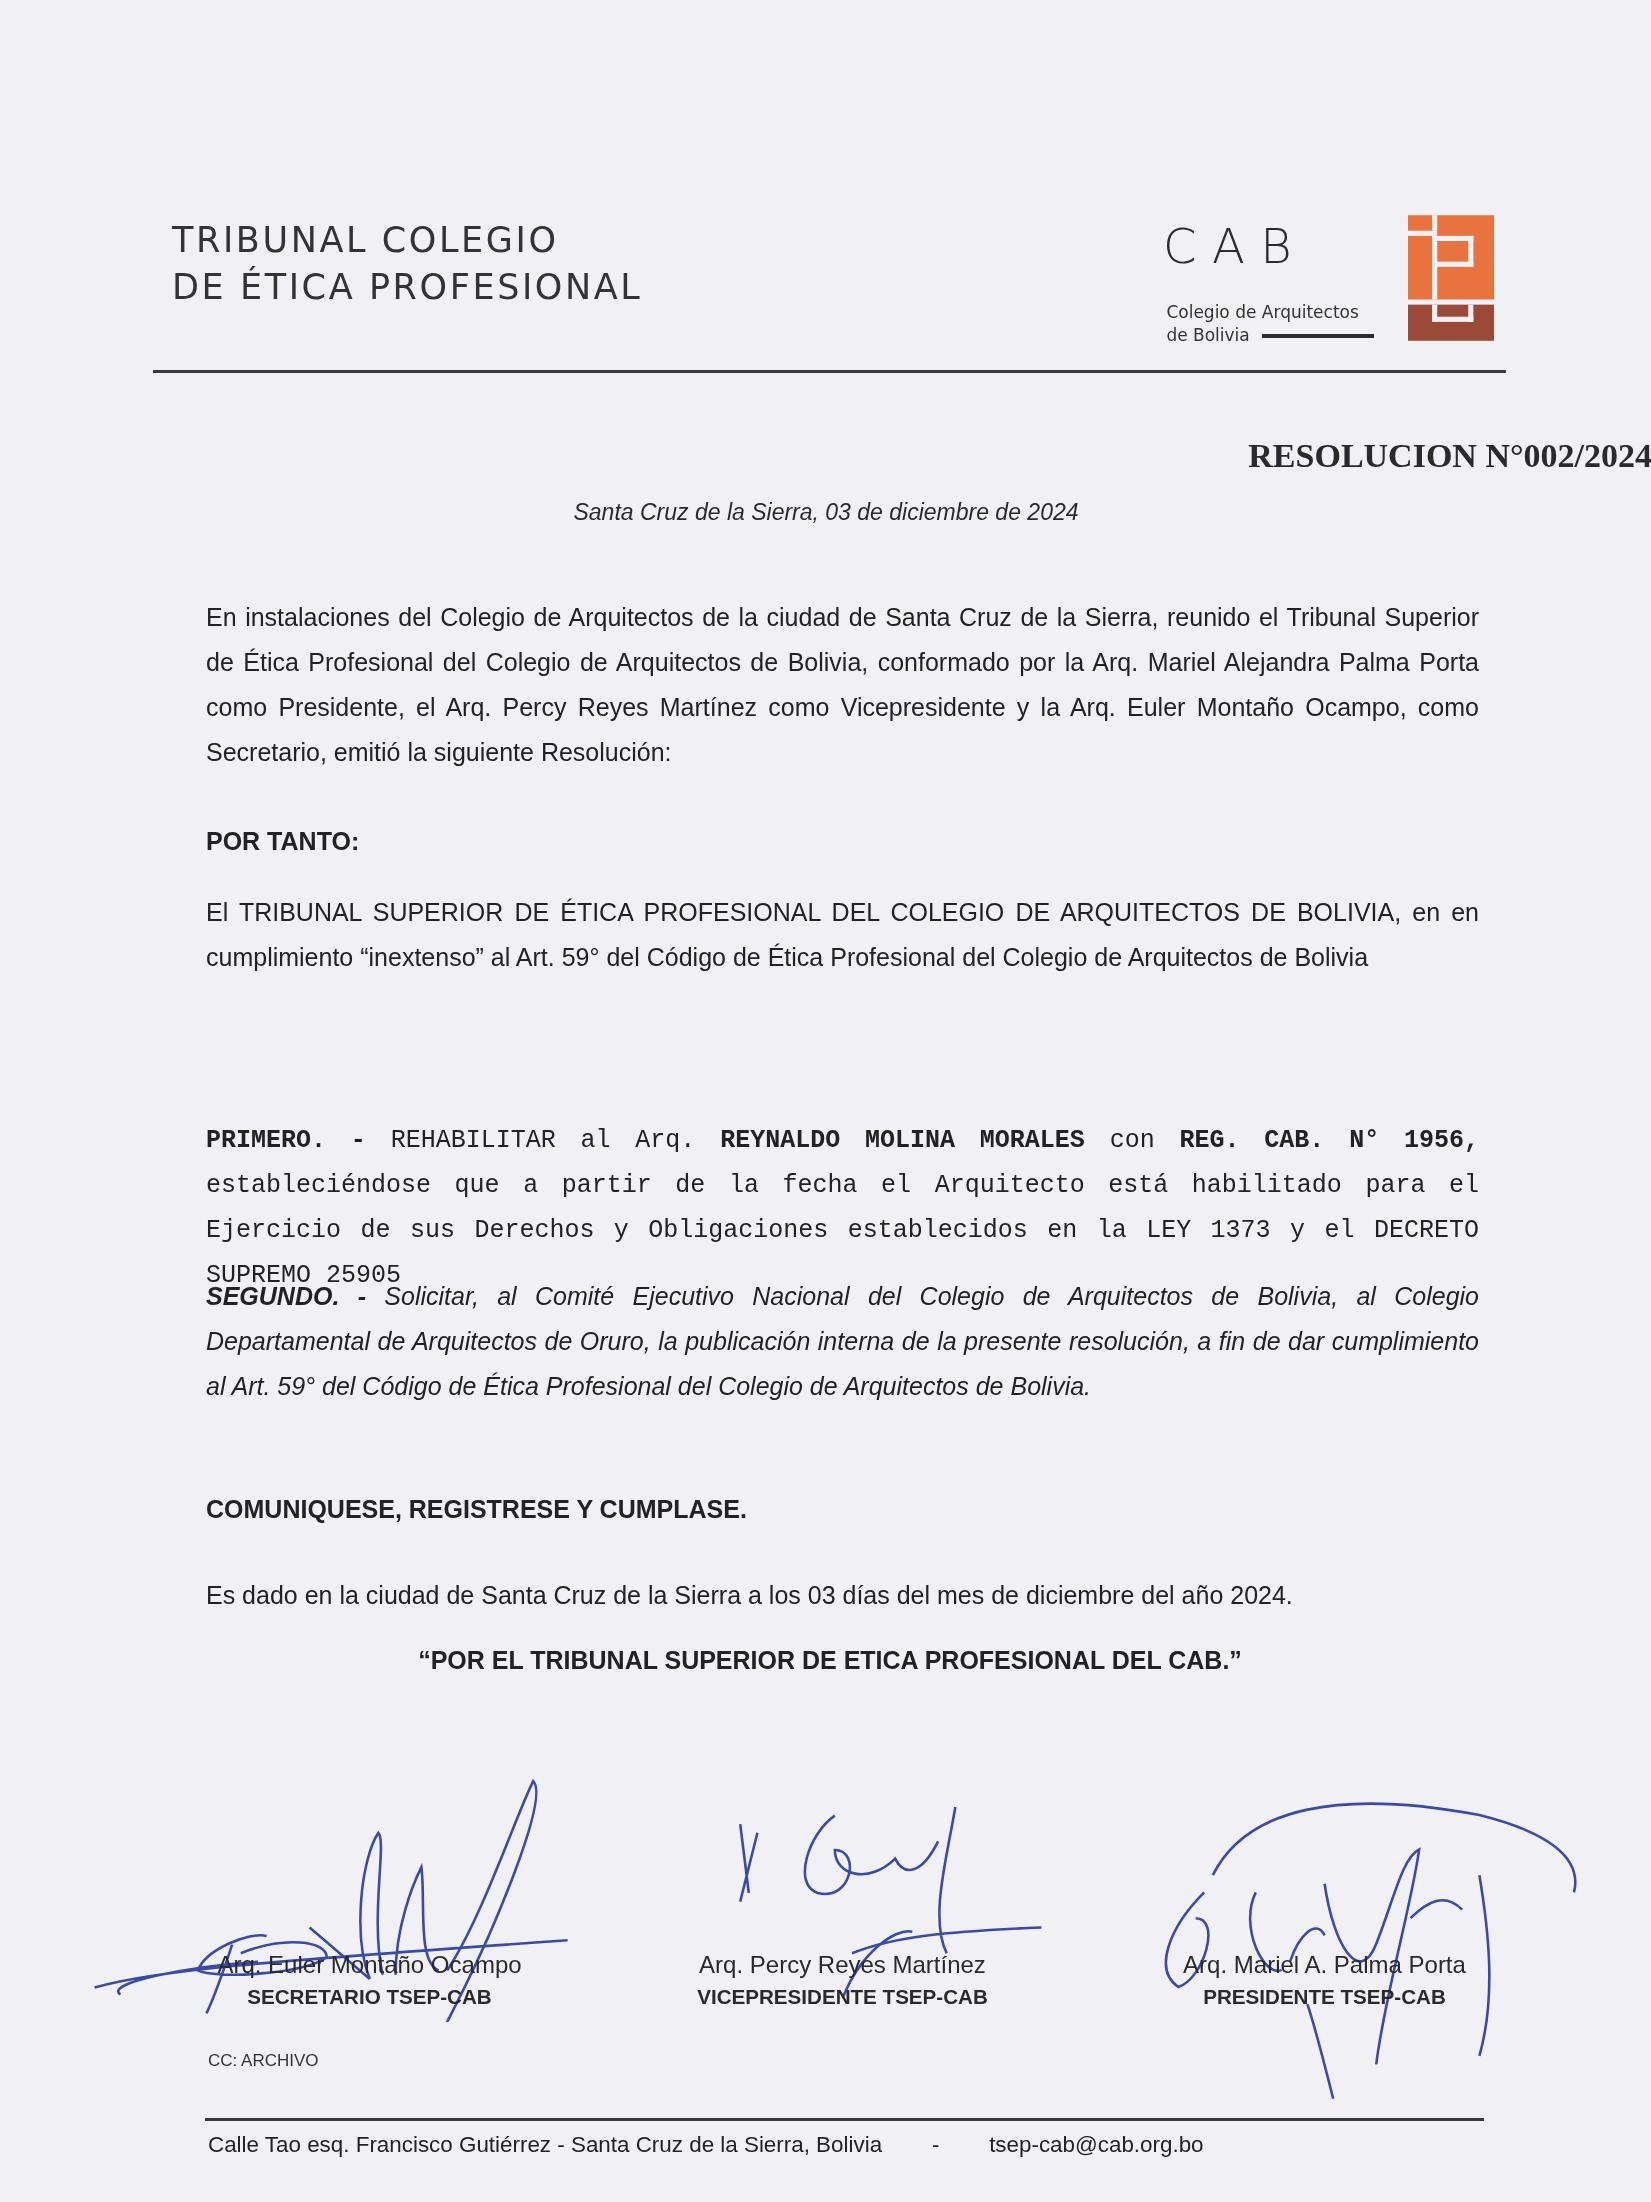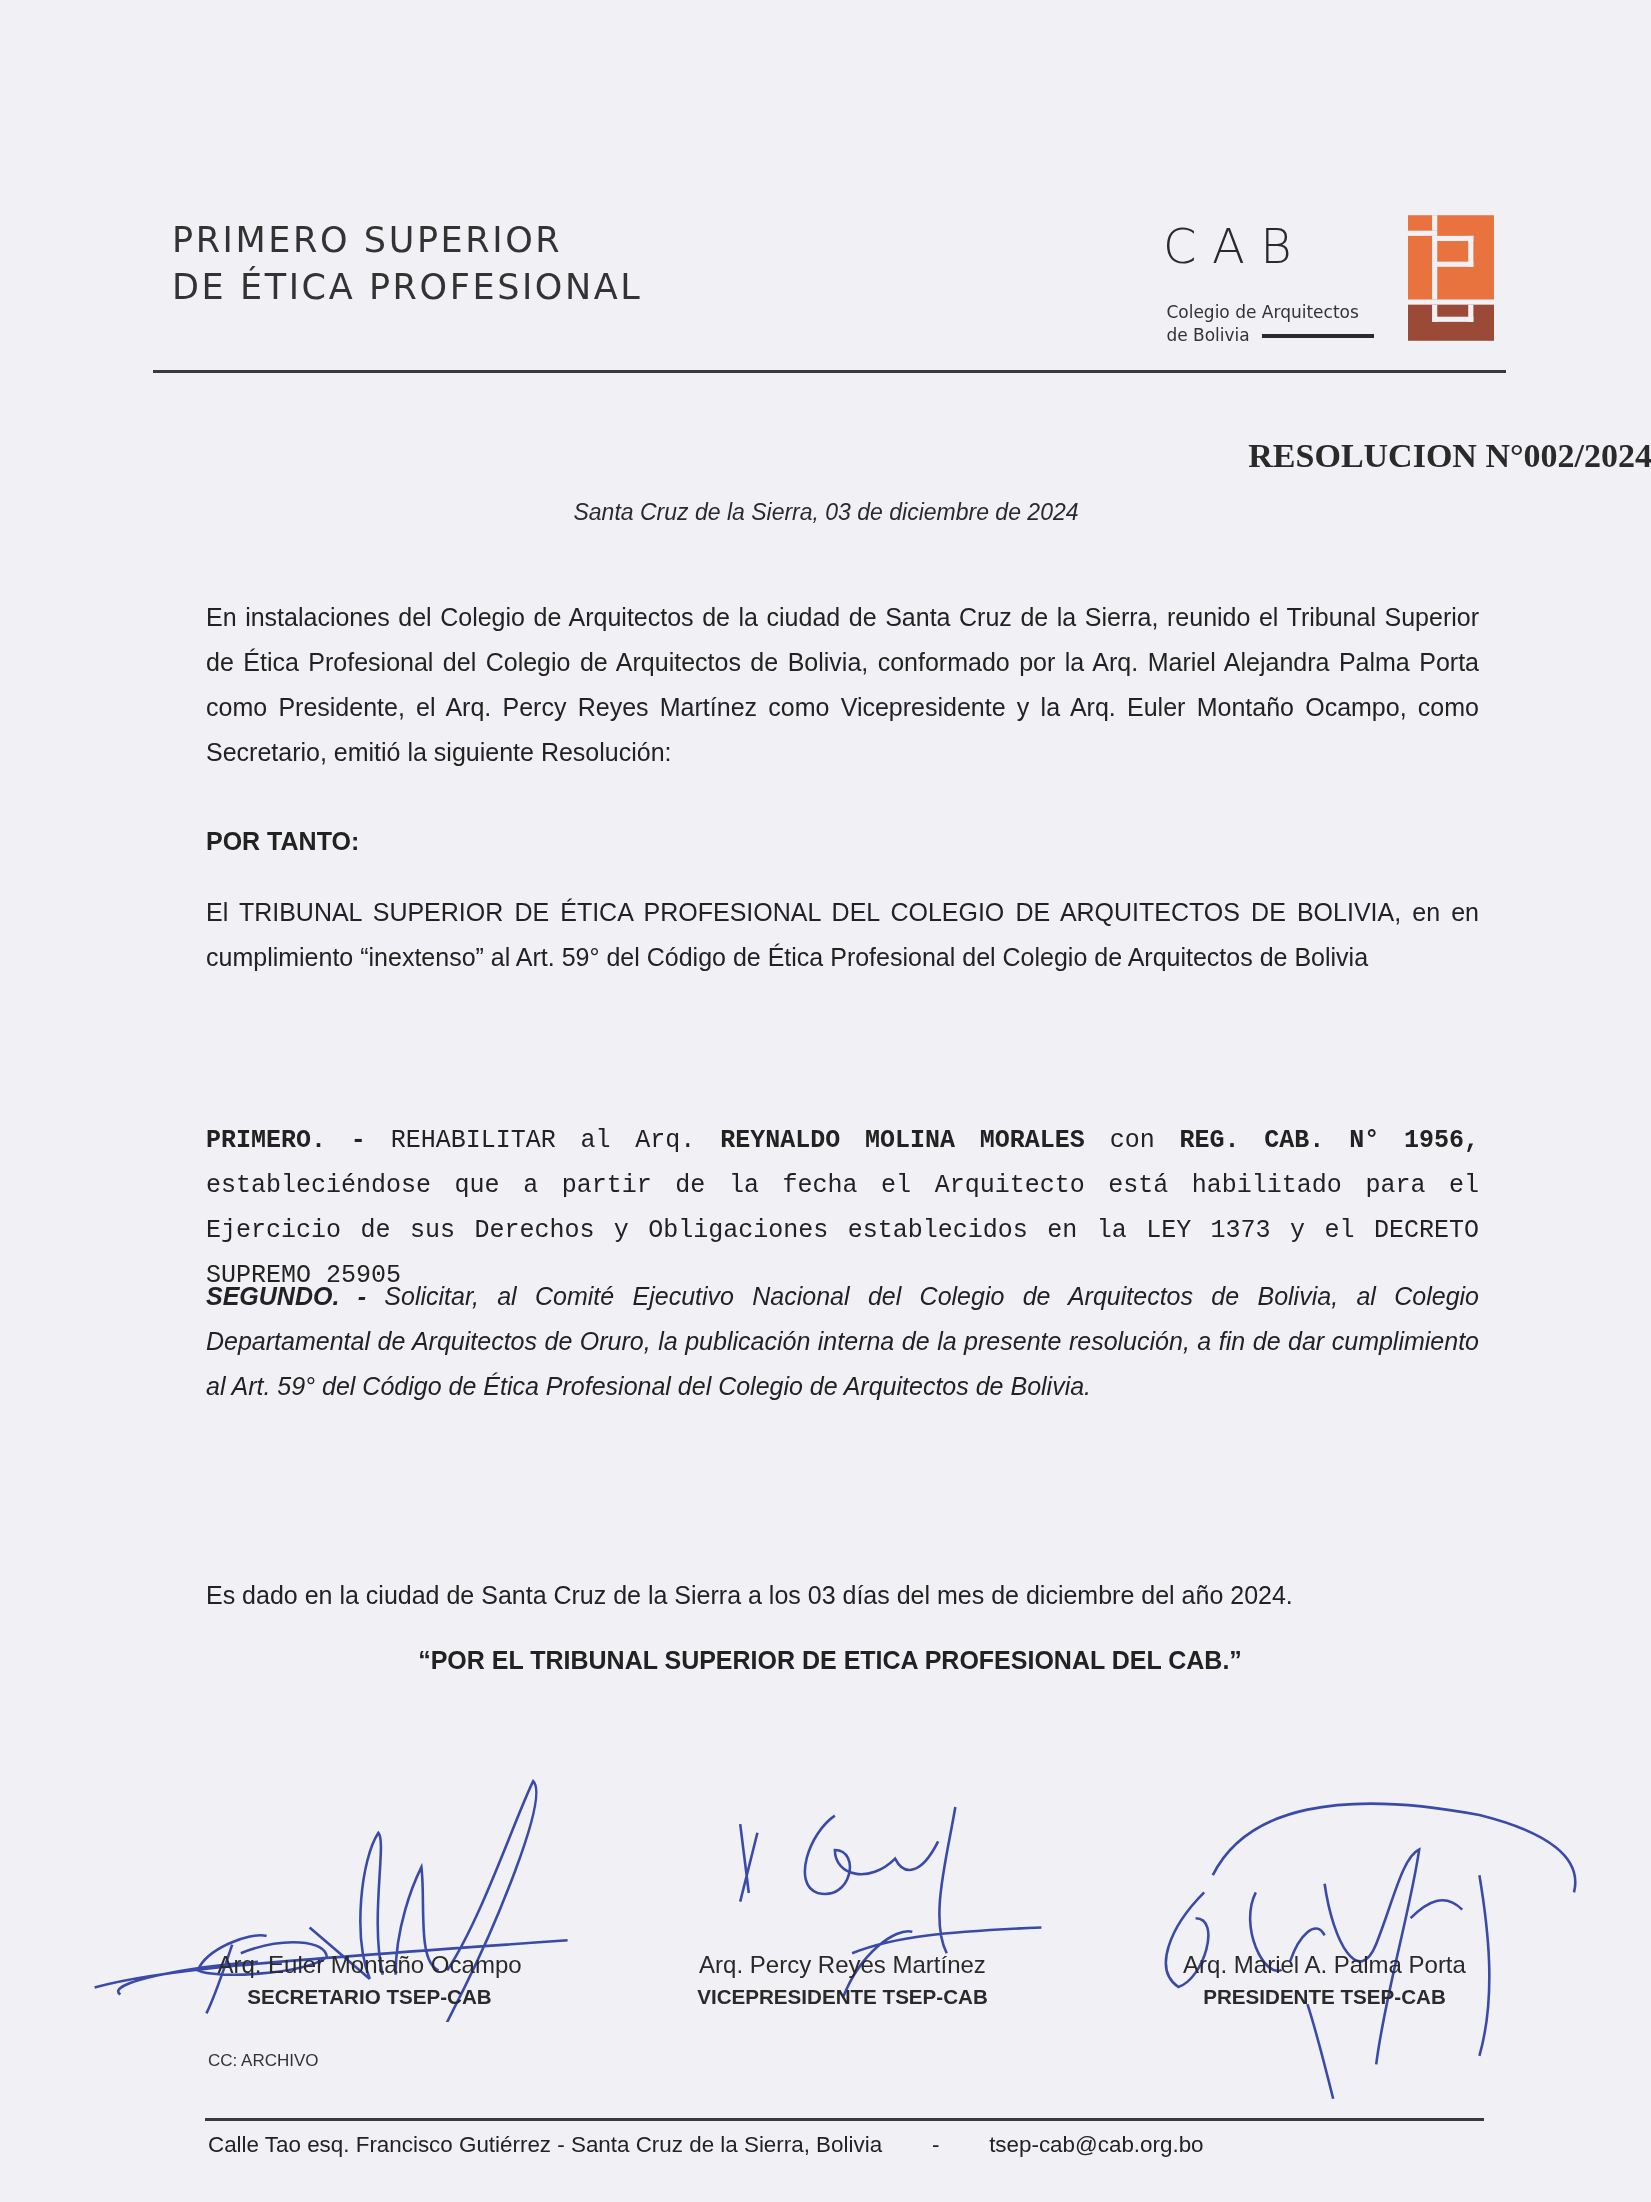--- a/index.html
+++ b/index.html
@@ -61,21 +61,21 @@
   .cc { position: absolute; left: 208px; top: 2051px; font-size: 17px; color: #333; }
 
   .signature { position: absolute; pointer-events: none; }
 </style>
 </head>
 <body>
 
 <div class="page">
 
   <div class="hdr-title">
-    <div>PRIMERO SUPERIOR</div>
+    <div>TRIBUNAL COLEGIO</div>
     <div>DE ÉTICA PROFESIONAL</div>
   </div>
 
   <div class="logo">
     <div class="logo-cab">CAB</div>
     <div class="logo-sub">
       <div>Colegio de Arquitectos</div>
       <div><span>de Bolivia</span><span class="bar"></span></div>
     </div>
     <svg class="logo-mark" viewBox="0 0 100 146">
@@ -107,20 +107,21 @@
 
 
   <div class="body-text" style="top:1118px;font-family:Liberation Mono, monospace;">
     <span class="b">PRIMERO. -</span><span> REHABILITAR al Arq. </span><span class="b">REYNALDO MOLINA MORALES</span><span> con </span><span class="b">REG. CAB. N° 1956,</span><span> estableciéndose que a partir de la fecha el Arquitecto está habilitado para el Ejercicio de sus Derechos y Obligaciones establecidos en la LEY 1373 y el DECRETO SUPREMO 25905</span>
   </div>
 
   <div class="body-text" style="top:1274px;font-style:italic;">
     <span class="b">SEGUNDO. -</span><span> Solicitar, al Comité Ejecutivo Nacional del Colegio de Arquitectos de Bolivia, al Colegio Departamental de Arquitectos de Oruro, la publicación interna de la presente resolución, a fin de dar cumplimiento al Art. 59° del Código de Ética Profesional del Colegio de Arquitectos de Bolivia.</span>
   </div>
 
+  <div class="body-text b" style="top:1487px;">COMUNIQUESE, REGISTRESE Y CUMPLASE.</div>
   <div class="body-text" style="top:1573px;">Es dado en la ciudad de Santa Cruz de la Sierra a los 03 días del mes de diciembre del año 2024.</div>
   <div class="body-text b center" style="top:1638px; left:206px; width:1248px;">“POR EL TRIBUNAL SUPERIOR DE ETICA PROFESIONAL DEL CAB.”</div>
 
   <svg class="signature" style="left:86px; top:1764px;" width="516" height="258" viewBox="0 0 600 300">
     <path d="M10 260 C 80 240, 200 230, 560 205 M 40 268 C 20 255, 120 235, 200 230 M 180 220 C 230 200, 280 205, 280 225 C 250 245, 150 250, 130 240 C 140 215, 190 195, 210 200 M 170 210 C 160 240, 150 270, 140 290 M 260 190 L 330 250 M 330 250 C 310 200, 320 110, 340 80 C 350 90, 330 180, 345 245 M 360 245 C 360 190, 380 140, 390 120 C 395 160, 385 230, 410 240 M 420 240 C 460 180, 500 60, 520 20 C 540 40, 470 200, 440 260 L 380 380" fill="none" stroke="#3a4aa8" stroke-width="3"></path>
   </svg>
 
   <svg class="signature" style="left:723px; top:1781px;" width="327" height="224" viewBox="0 0 380 260">
     <path d="M20 50 L 30 130 M 40 60 L 20 140 M 130 40 C 100 60, 80 120, 110 130 C 150 140, 160 80, 130 80 C 130 110, 170 120, 200 90 C 210 110, 230 110, 250 70 M 270 30 C 260 90, 240 160, 260 200 M 150 200 C 200 180, 260 175, 370 170 M 140 250 C 160 200, 200 170, 220 175" fill="none" stroke="#3a4aa8" stroke-width="3"></path>
   </svg>

